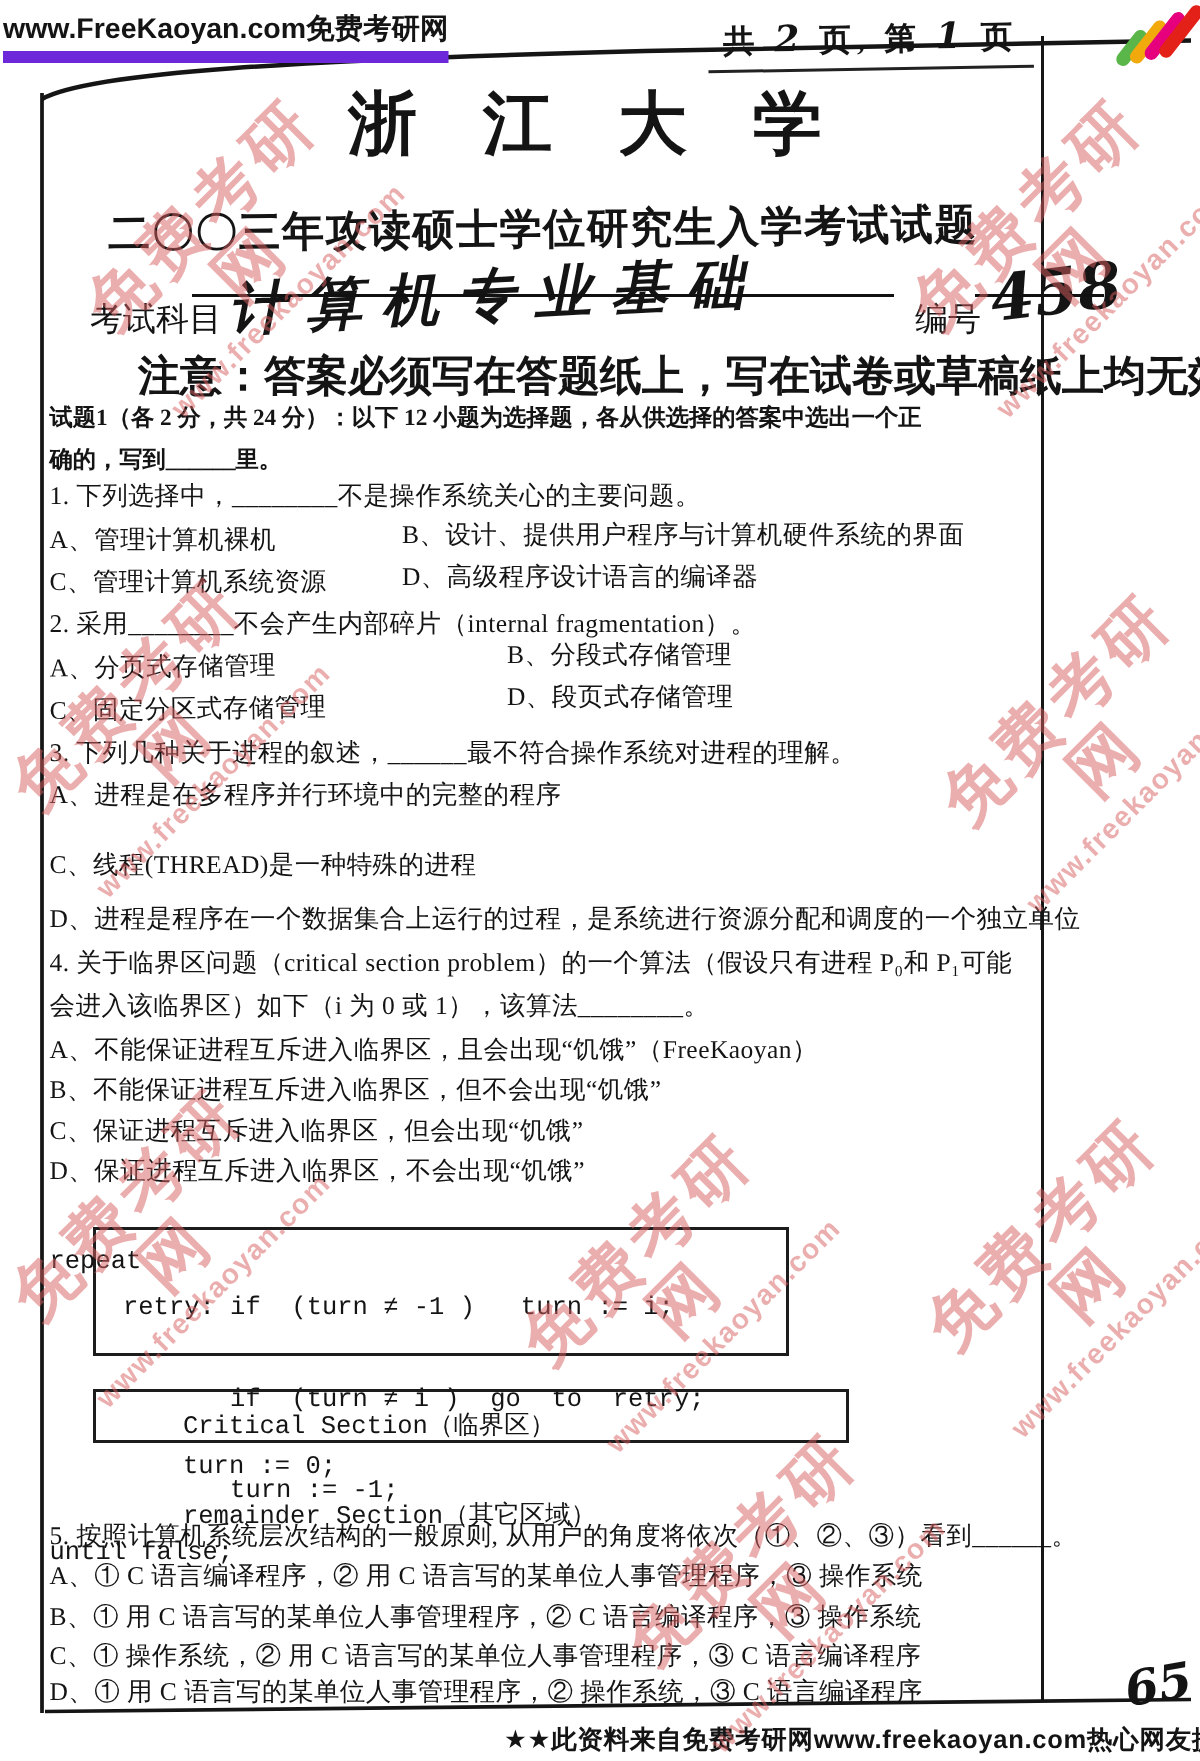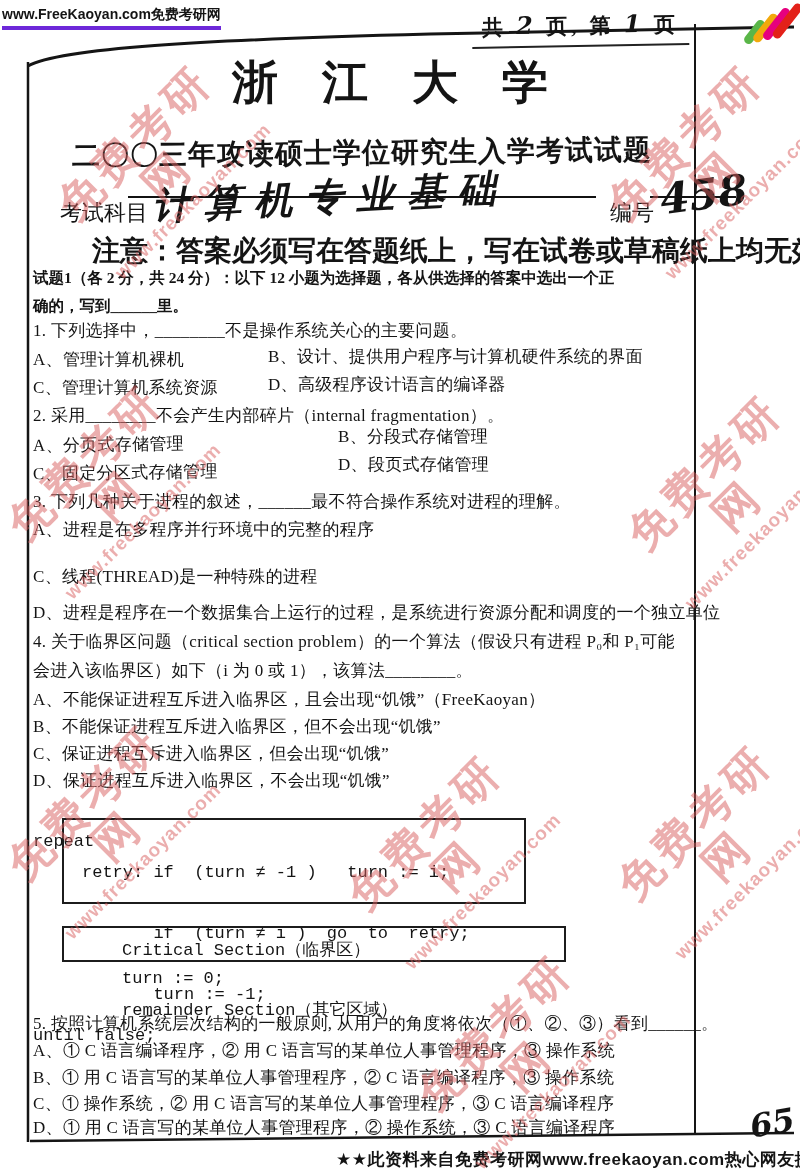--- a/index.html
+++ b/index.html
@@ -19,21 +19,21 @@
   .box{position:absolute;border:2.5px solid #1c1c1c;z-index:2;background:transparent;}
   .codeline{white-space:pre;font-size:17px;line-height:25px;}
   .underline{position:absolute;border-bottom:2.5px solid #111;z-index:2;}
   .logo-stripe{position:absolute;width:9px;border-radius:5px;transform:rotate(38deg);}
 </style>
 </head>
 <body>
 
 <div class="stage">
 
-  <div class="abs sans b" style="left:2px;top:6px;font-size:14px;border-bottom:4px solid #6d28d9;padding-bottom:2px;z-index:3">www.FreeKaoyan.com免费考研网</div>
+  <div class="abs sans b" style="left:2px;top:6px;font-size:19px;border-bottom:8px solid #6d28d9;padding-bottom:2px;z-index:3">www.FreeKaoyan.com免费考研网</div>
 
   <div class="abs b" style="left:472px;top:10px;font-size:21px;letter-spacing:4px;border-bottom:2px solid #222;padding:0 10px 5px;z-index:3;transform:rotate(-1deg)">
     <span>共</span>
     <span class="hand" style="font-size:24px">2</span>
     <span>页, 第</span>
     <span class="hand" style="font-size:24px">1</span>
     <span>页</span>
   </div>
 
   <div class="abs" style="left:748px;top:0;width:52px;height:60px;z-index:10">

